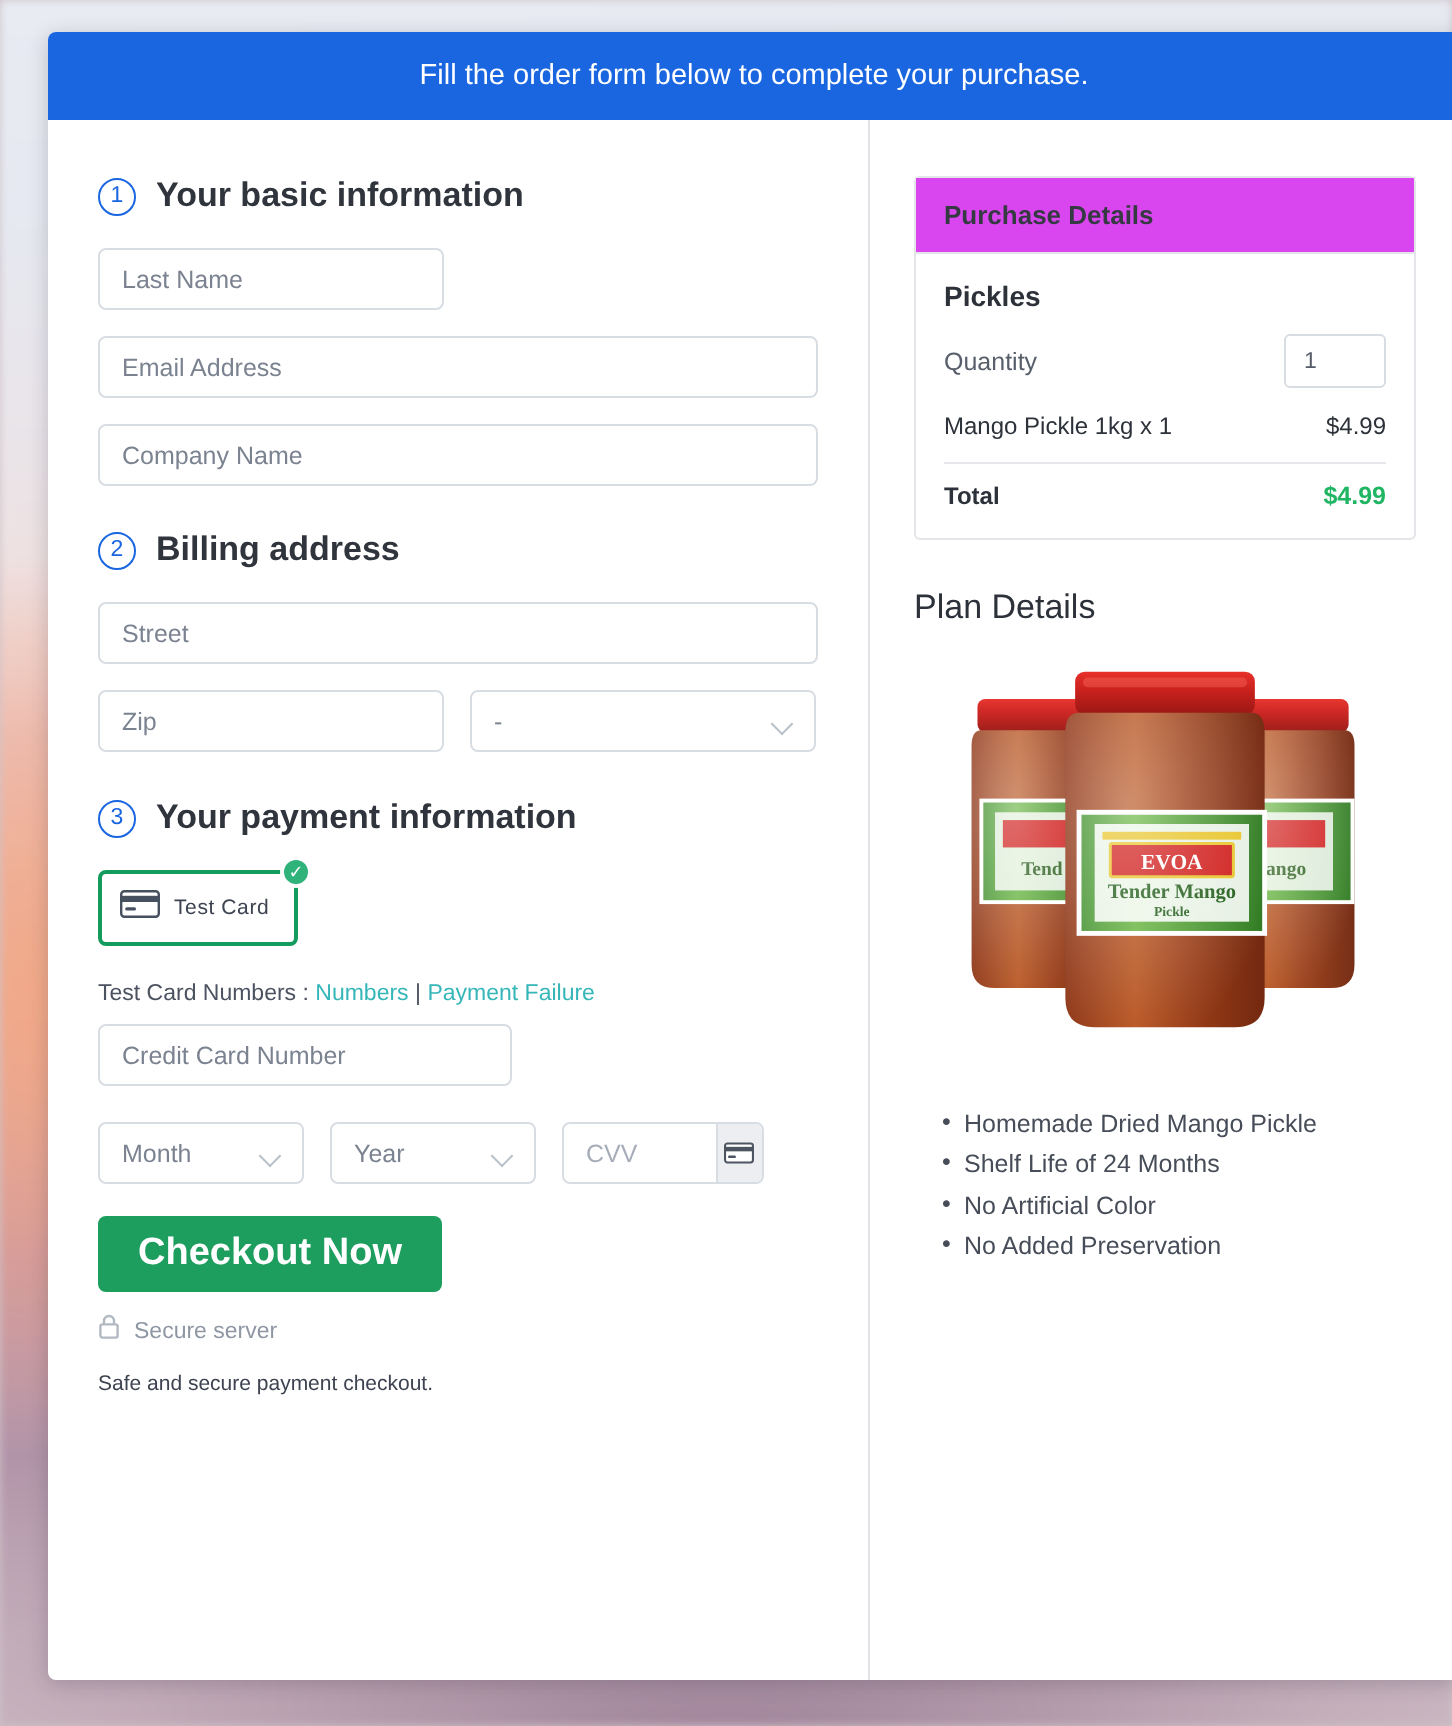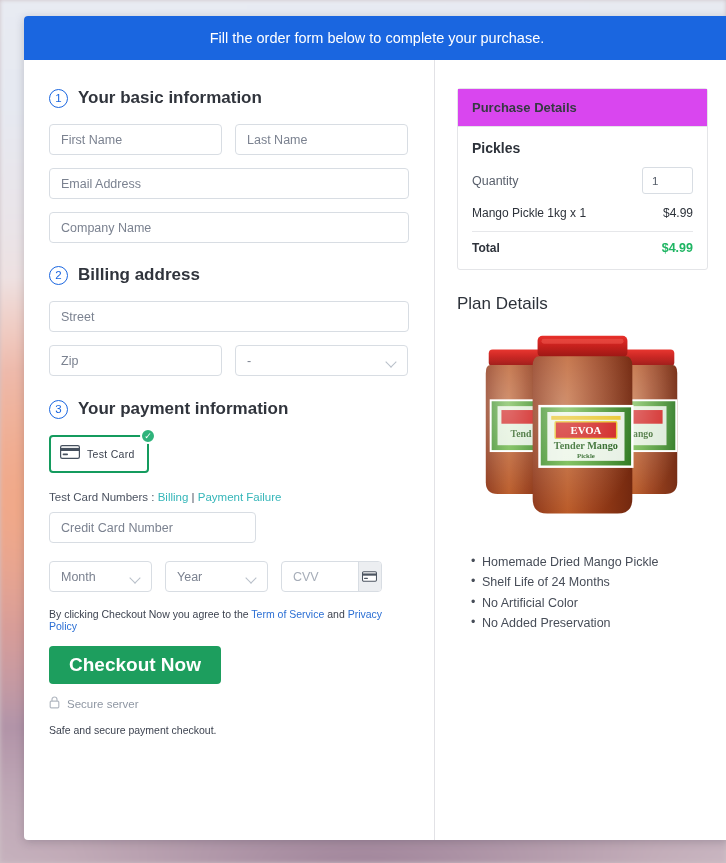--- a/index.html
+++ b/index.html
@@ -234,21 +234,20 @@
 
     <div class="col-left">
 
       
       <div class="sec-head">
         <span class="num-circle">1</span>
         <span class="sec-title">Your basic information</span>
       </div>
 
       <div class="row">
-        <div class="fld half">First Name</div>
         <div class="fld half">Last Name</div>
       </div>
       <div class="row">
         <div class="fld full">Email Address</div>
       </div>
       <div class="row" style="margin-bottom:22px;">
         <div class="fld full">Company Name</div>
       </div>
 
       
@@ -280,21 +279,21 @@
             <rect x="0.6" y="2.9" width="18.8" height="3.1" fill="#46505e"></rect>
             <rect x="2.6" y="8.6" width="5.4" height="1.7" rx="0.8" fill="#46505e"></rect>
           </svg>
         </span>
         <span class="label">Test Card</span>
         <span class="check-badge">✓</span>
       </div>
 
       <div class="testnums">
         <span>Test Card Numbers :</span>
-        <a href="#">Billing</a>
+        <a href="#">Numbers</a>
         <span>|</span>
         <a href="#">Payment Failure</a>
       </div>
 
       <div class="cc-row">
         <div class="fld cc">Credit Card Number</div>
       </div>
 
       <div class="expiry-row">
         <div class="fld mini sel">
@@ -308,26 +307,20 @@
           <span class="icon-btn">
             <svg width="15" height="11" viewBox="0 0 20 14">
               <rect x="0.7" y="0.7" width="18.6" height="12.6" rx="1.6" fill="#fff" stroke="#4d5561" stroke-width="1.4"></rect>
               <rect x="0.7" y="2.9" width="18.6" height="3.0" fill="#4d5561"></rect>
               <rect x="2.7" y="8.7" width="5.2" height="1.7" rx="0.8" fill="#4d5561"></rect>
             </svg>
           </span>
         </div>
       </div>
 
-      <div class="terms">
-        <span>By clicking Checkout Now you agree to the</span>
-        <a href="#">Term of Service</a>
-        <span>and</span>
-        <a href="#">Privacy Policy</a>
-      </div>
 
       <button class="checkout-btn">Checkout Now</button>
 
       <div class="secure-row">
         <span>
           <svg width="11" height="13" viewBox="0 0 11 13">
             <path d="M3 5.2V3.5a2.5 2.5 0 0 1 5 0v1.7" fill="none" stroke="#b3b9c2" stroke-width="1.2"></path>
             <rect x="1.2" y="5.2" width="8.6" height="6.6" rx="1" fill="none" stroke="#b3b9c2" stroke-width="1.2"></rect>
           </svg>
         </span>

